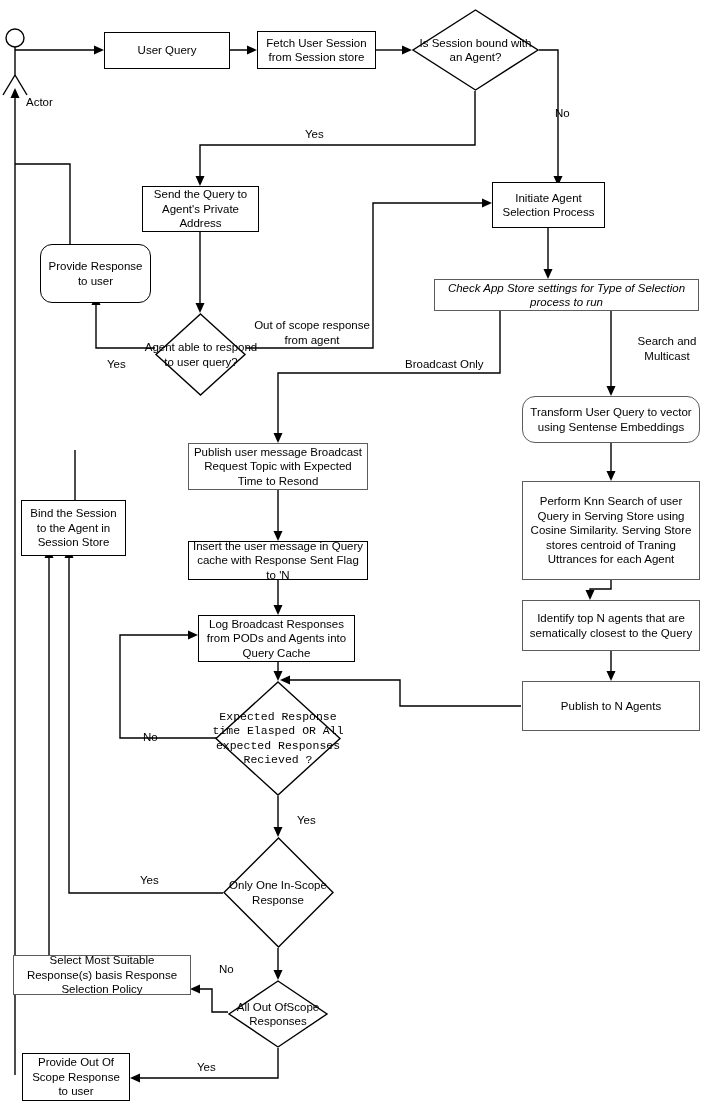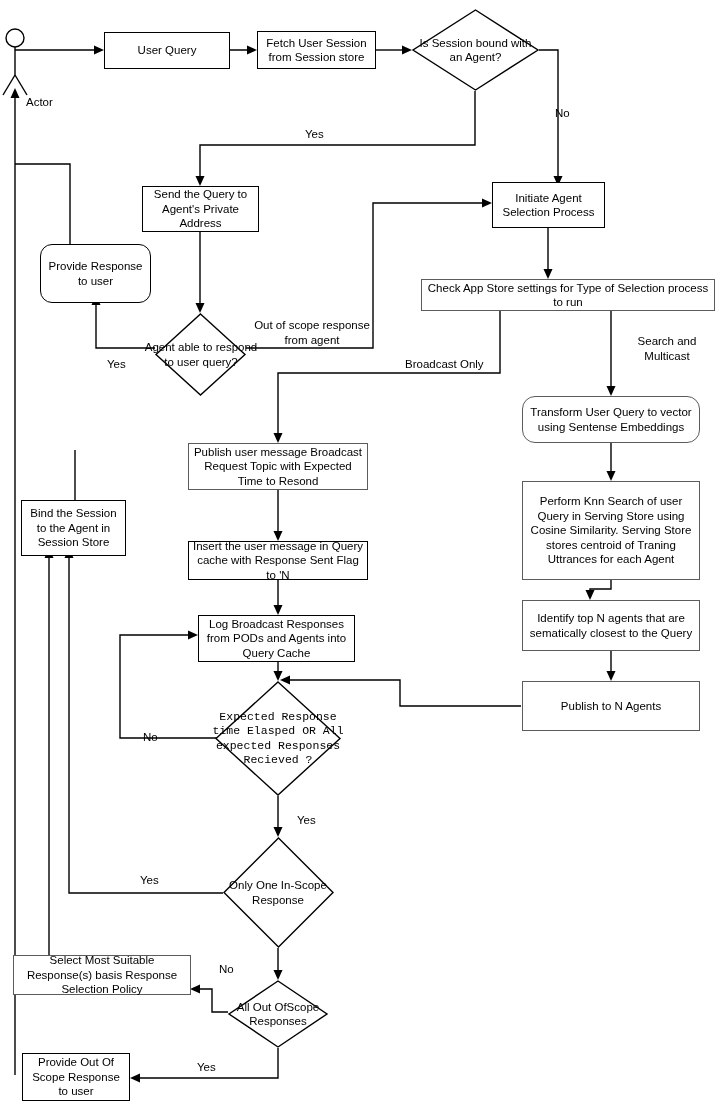--- a/index.html
+++ b/index.html
@@ -135,21 +135,21 @@
 
   <div class="dmd-wrap" style="left:155px;top:313px;width:91px;height:83px;">
     <svg width="91" height="83" viewBox="0 0 91 83">
       <polygon points="45.5,1 90,41.5 45.5,82 1,41.5" fill="#fff" stroke="#000" stroke-width="1.4"></polygon>
     </svg>
     <div class="dmd-txt" style="width:118px;left:-13px;">Agent able to respond to user query?</div>
   </div>
 
   <div class="node box" style="left:492px;top:182px;width:113px;height:46px;">Initiate Agent Selection Process</div>
 
-  <div class="node box gray" style="left:421px;top:279px;width:294px;height:32px;">Check App Store settings for Type of Selection process to run</div>
+  <div class="node box gray" style="left:434px;top:279px;width:265px;height:32px;font-style:italic;">Check App Store settings for Type of Selection process to run</div>
 
   <div class="node box gray" style="left:522px;top:396px;width:178px;height:47px;border-radius:13px;">Transform User Query to vector using Sentense Embeddings</div>
 
   <div class="node box gray" style="left:522px;top:481px;width:178px;height:99px;">Perform Knn Search of user Query in Serving Store  using Cosine Similarity.  Serving Store stores centroid of Traning Uttrances for each Agent</div>
 
   <div class="node box gray" style="left:522px;top:600px;width:178px;height:51px;">Identify top N agents that are sematically closest to the Query</div>
 
   <div class="node box gray" style="left:188px;top:443px;width:180px;height:47px;">Publish user message Broadcast Request Topic with Expected Time to Resond</div>
 
   <div class="node box gray" style="left:522px;top:681px;width:178px;height:50px;">Publish to N Agents</div>

